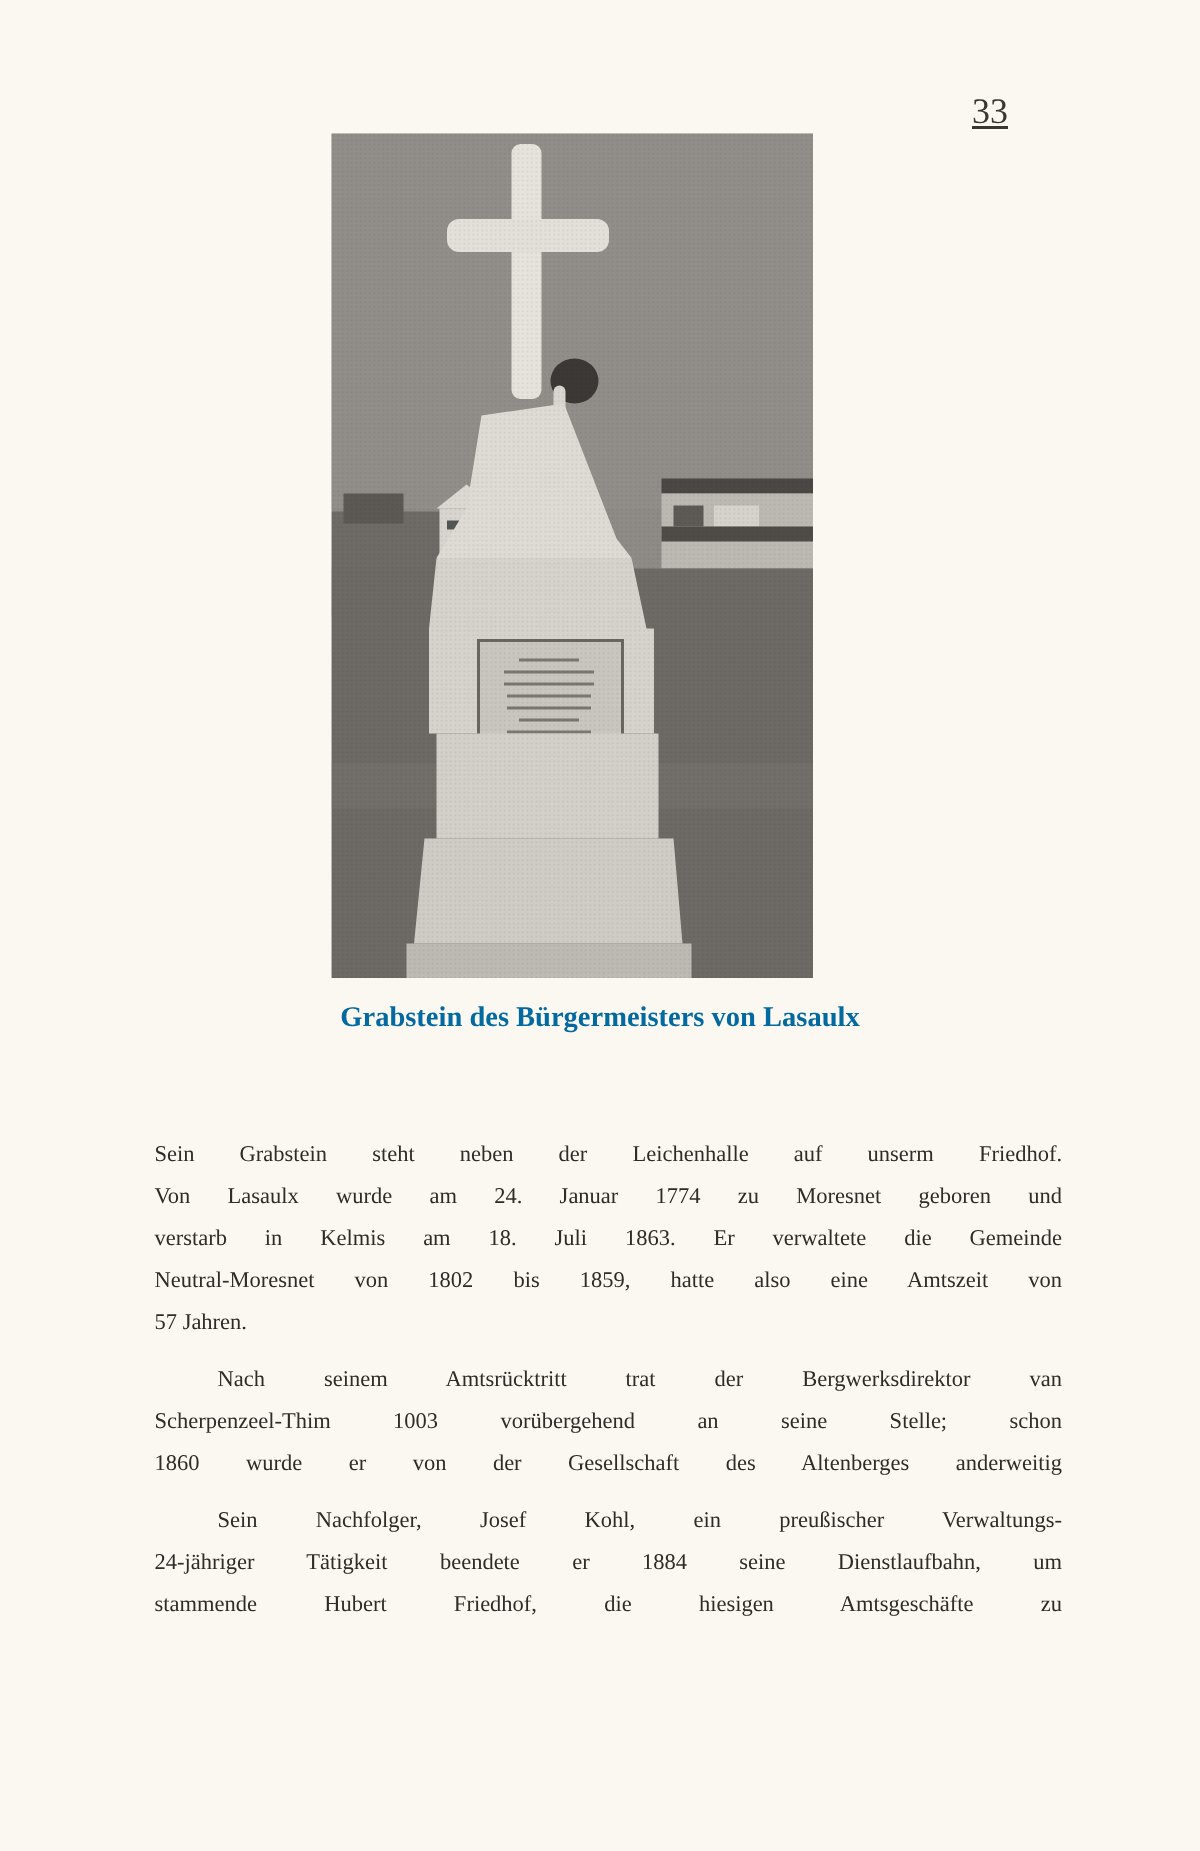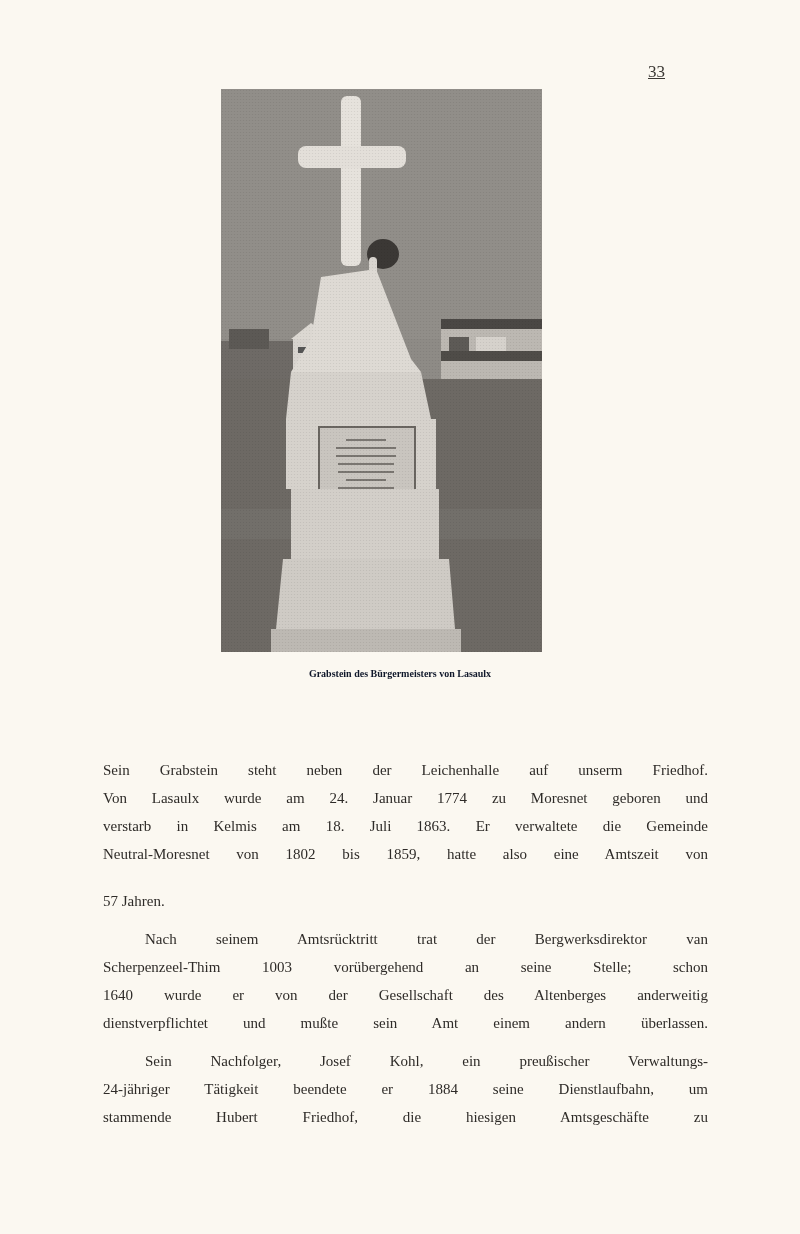--- a/index.html
+++ b/index.html
@@ -12,21 +12,21 @@
       background: #fbf8f1;
       position: relative;
       overflow: hidden;
       font-family: "Liberation Serif", "DejaVu Serif", serif;
       color: #2e2b28;
     }
     .page-number {
       position: absolute;
       left: 648px;
       top: 62px;
-      font-size: 17px;
+      font-size: 24px;
       color: #3a3733;
       letter-spacing: 0px;
       text-decoration: underline;
     }
     .photo {
       position: absolute;
       left: 221px;
       top: 89px;
       width: 321px;
       height: 563px;
@@ -38,22 +38,22 @@
       width: 100%;
       height: 100%;
     }
     .caption {
       position: absolute;
       left: 200px;
       top: 668px;
       width: 400px;
       text-align: center;
       font-weight: bold;
-      font-size: 10px;
-      color: #0f172a;
+      font-size: 19px;
+      color: #0369a1;
     }
     .body-text {
       position: absolute;
       left: 103px;
       top: 756px;
       width: 605px;
       font-size: 15px;
       line-height: 28px;
       color: #2e2b28;
     }
@@ -64,21 +64,20 @@
       hyphens: manual;
     }
     .line {
       display: block;
       text-align: justify;
       text-align-last: justify;
       white-space: nowrap;
     }
     .line.last {
       text-align-last: left;
-      margin-top: 19px;
     }
   </style>
 </head>
 <body>
 
 <div class="page-number">33</div>
 
 <div class="photo">
   <svg viewBox="0 0 321 563" preserveAspectRatio="none" xmlns="http://www.w3.org/2000/svg">
     <defs>
@@ -144,21 +143,20 @@
   <p class="para">
     <span class="line">Sein Grabstein steht neben der Leichenhalle auf unserm Friedhof.</span>
     <span class="line">Von Lasaulx wurde am 24. Januar 1774 zu Moresnet geboren und</span>
     <span class="line">verstarb in Kelmis am 18. Juli 1863. Er verwaltete die Gemeinde</span>
     <span class="line">Neutral-Moresnet von 1802 bis 1859, hatte also eine Amtszeit von</span>
     <span class="line last">57 Jahren.</span>
   </p>
   <p class="para">
     <span class="line" style="padding-left:42px;">Nach seinem Amtsrücktritt trat der Bergwerksdirektor van</span>
     <span class="line">Scherpenzeel-Thim 1003 vorübergehend an seine Stelle; schon</span>
-    <span class="line">1640 wurde er von der Gesellschaft des Altenberges anderweitig</span>
-    <span class="line">dienstverpflichtet und mußte sein Amt einem andern überlassen.</span>
+    <span class="line">1860 wurde er von der Gesellschaft des Altenberges anderweitig</span>
   </p>
   <p class="para">
     <span class="line" style="padding-left:42px;">Sein Nachfolger, Josef Kohl, ein preußischer Verwaltungs-</span>
     <span class="line">24-jähriger Tätigkeit beendete er 1884 seine Dienstlaufbahn, um</span>
     <span class="line">stammende Hubert Friedhof, die hiesigen Amtsgeschäfte zu</span>
   </p>
 </div>
 
 </body></html>

